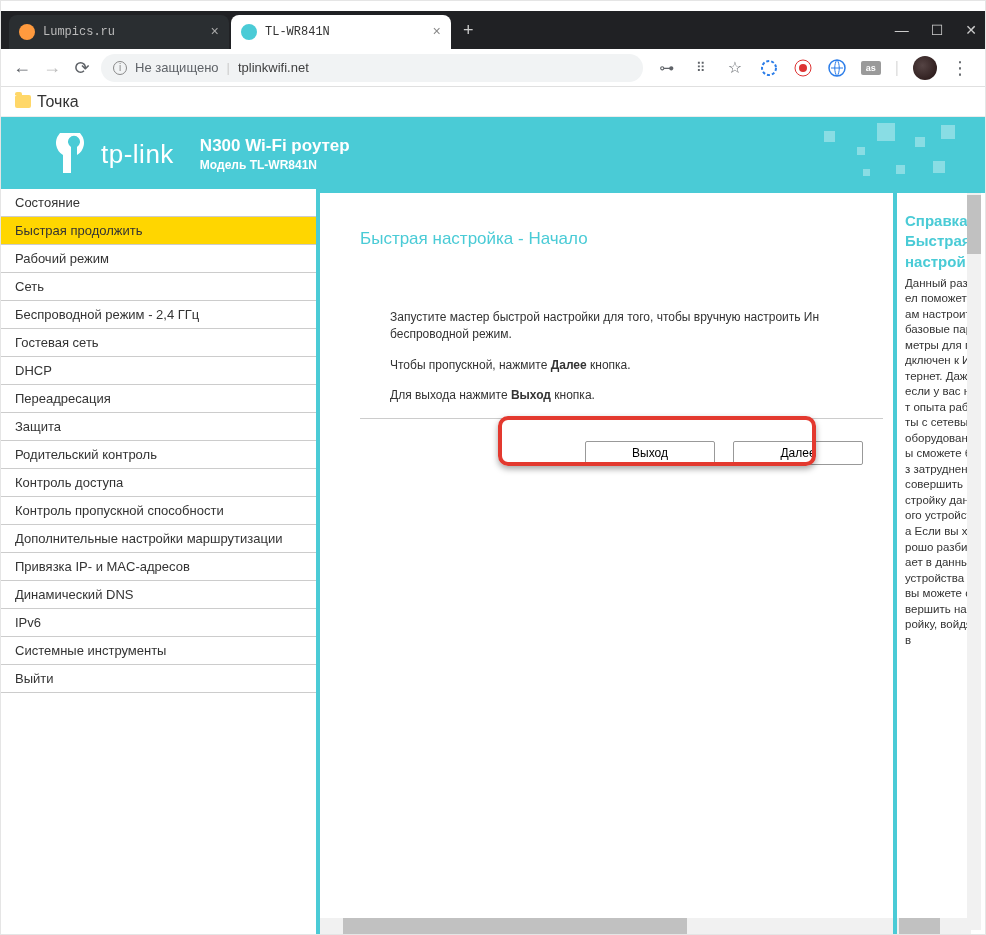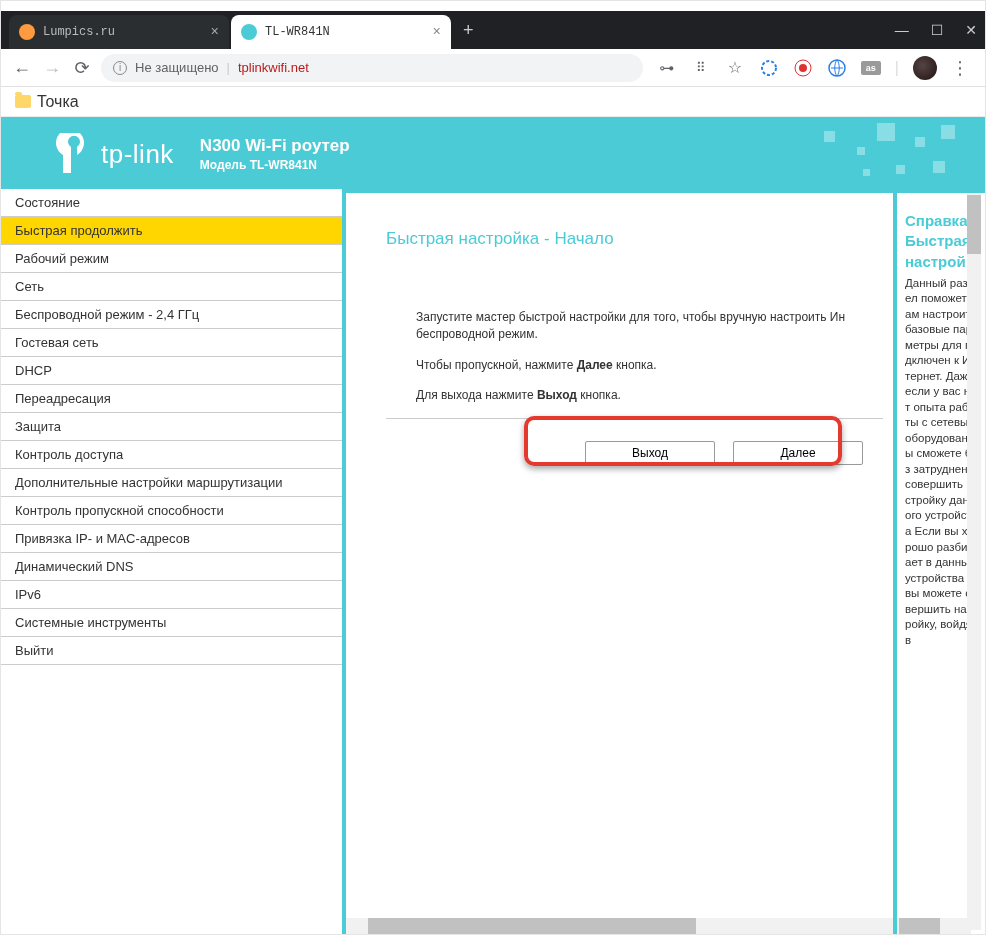--- a/index.html
+++ b/index.html
@@ -43,21 +43,21 @@
   .logo-mark { width: 42px; height: 42px; position: relative; }
   .logo-mark svg { width: 42px; height: 42px; }
   .logo-text { font-size: 26px; font-weight: 400; letter-spacing: 0.5px; }
   .header-title { font-size: 17px; font-weight: bold; }
   .header-sub { font-size: 12px; font-weight: bold; margin-top: 2px; }
   .header-pattern { position: absolute; right: 20px; top: 0; bottom: 0; width: 170px; opacity: 0.35; }
   .header-pattern span { position: absolute; background: #fff; }
   
   .body { flex: 1; display: flex; overflow: hidden; position: relative; }
   
-  .sidebar { width: 341px; background: #fff; overflow: hidden; }
+  .sidebar { width: 315px; background: #fff; overflow: hidden; }
   .side-item { padding: 6px 10px 6px 14px; font-size: 13px; color: #333; border-bottom: 1px solid #ccc; cursor: pointer; white-space: nowrap; overflow: hidden; text-overflow: ellipsis; }
   .side-item.active { background: #ffd600; }
   
   .main { flex: 1; background: #4acbd6; padding: 4px 0 0 4px; display: flex; gap: 4px; overflow: hidden; position: relative; }
   .main-content { background: #fff; flex: 1; min-width: 0; padding: 36px 10px 10px 40px; position: relative; overflow: hidden; }
   .main-title { color: #4acbd6; font-size: 17px; margin-bottom: 60px; }
   .main-text { font-size: 12px; color: #333; margin-bottom: 14px; padding-left: 30px; line-height: 1.4; }
   .main-text b { font-weight: bold; }
   .btn-row { display: flex; gap: 18px; justify-content: flex-end; padding: 14px 20px 10px 0; margin-top: 8px; }
   .btn { width: 130px; height: 24px; border: 1px solid #999; background: #fff; font-size: 12px; cursor: pointer; border-radius: 2px; }
@@ -100,21 +100,21 @@
   </div>
 
   <div class="addrbar">
     <span class="nav-btn">←</span>
     <span class="nav-btn disabled">→</span>
     <span class="nav-btn">⟳</span>
     <div class="urlbox">
       <span class="info-icon">i</span>
       <span>Не защищено</span>
       <span class="sep">|</span>
-      <span style="color:#b91c1c">tplinkwifi.net</span>
+      <span style="color:#404040">tplinkwifi.net</span>
     </div>
     <div class="addr-icons">
       <span class="ext-icon" style="font-size:15px">⊶</span>
       <span class="ext-icon" style="font-size:13px">⠿</span>
       <span class="ext-icon">☆</span>
       <span class="ext-icon">
           <svg width="18" height="18" viewBox="0 0 18 18">
             <circle cx="9" cy="9" r="7" fill="none" stroke="#2b7de9" stroke-width="2" stroke-dasharray="3 2"></circle>
           </svg>
         </span>
@@ -173,23 +173,24 @@
       <div class="sidebar">
         <div class="side-item">Состояние</div>
         <div class="side-item active">Быстрая продолжить</div>
         <div class="side-item">Рабочий режим</div>
         <div class="side-item">Сеть</div>
         <div class="side-item">Беспроводной режим - 2,4 ГГц</div>
         <div class="side-item">Гостевая сеть</div>
         <div class="side-item">DHCP</div>
         <div class="side-item">Переадресация</div>
         <div class="side-item">Защита</div>
+        <div class="side-item">Родительский контроль</div>
         <div class="side-item">Контроль доступа</div>
+        <div class="side-item">Контроль пропускной способности</div>
         <div class="side-item">Дополнительные настройки маршрутизации</div>
-        <div class="side-item">Контроль пропускной способности</div>
         <div class="side-item">Привязка IP- и MAC-адресов</div>
         <div class="side-item">Динамический DNS</div>
         <div class="side-item">IPv6</div>
         <div class="side-item">Системные инструменты</div>
         <div class="side-item">Выйти</div>
       </div>
 
       <div class="main">
         <div class="main-content">
           <div class="main-title">Быстрая настройка - Начало</div>

